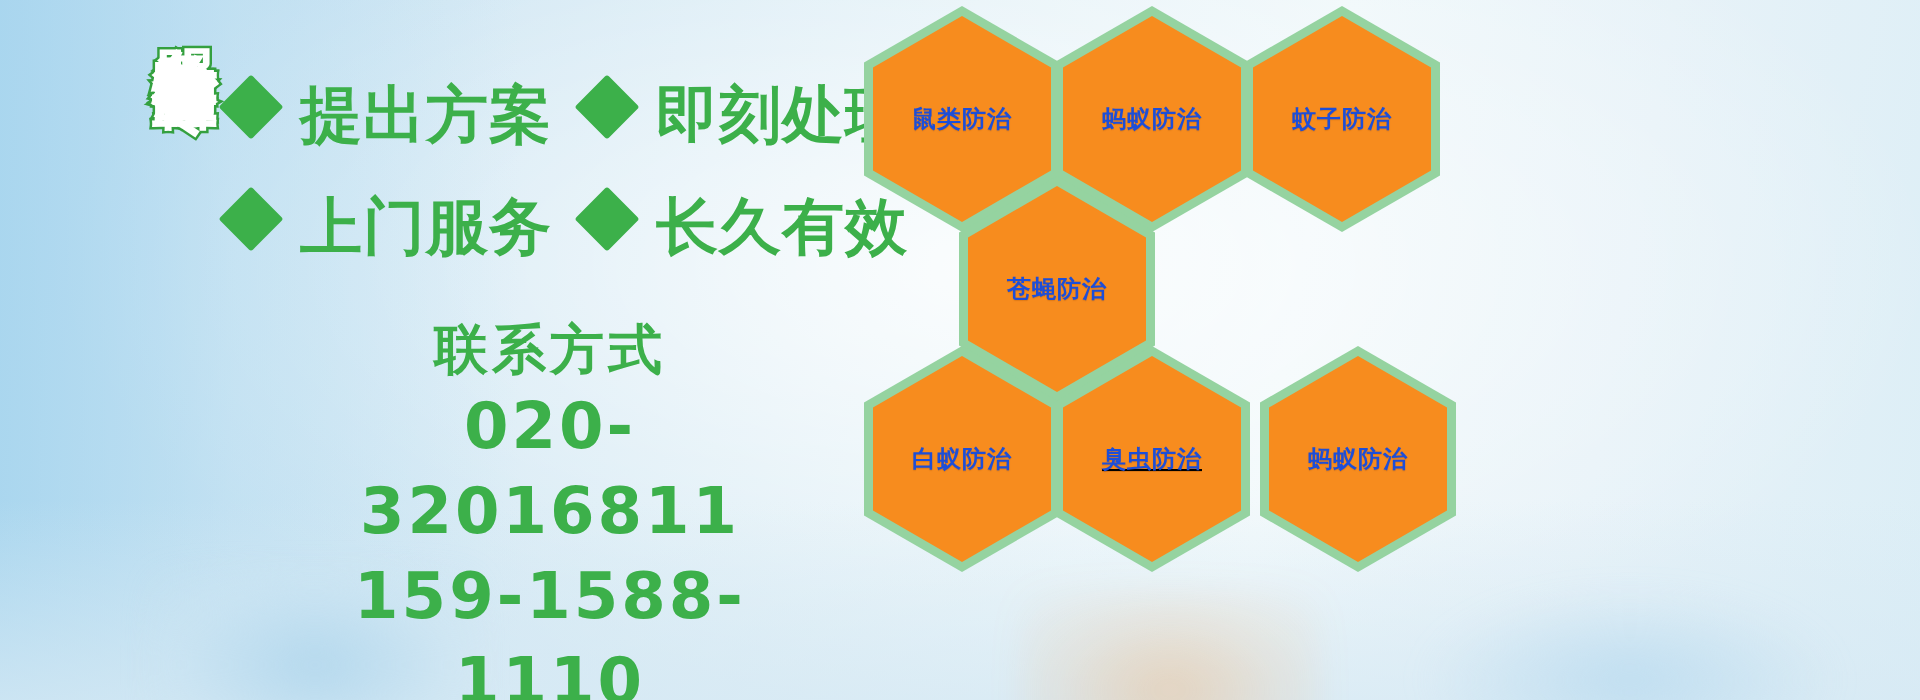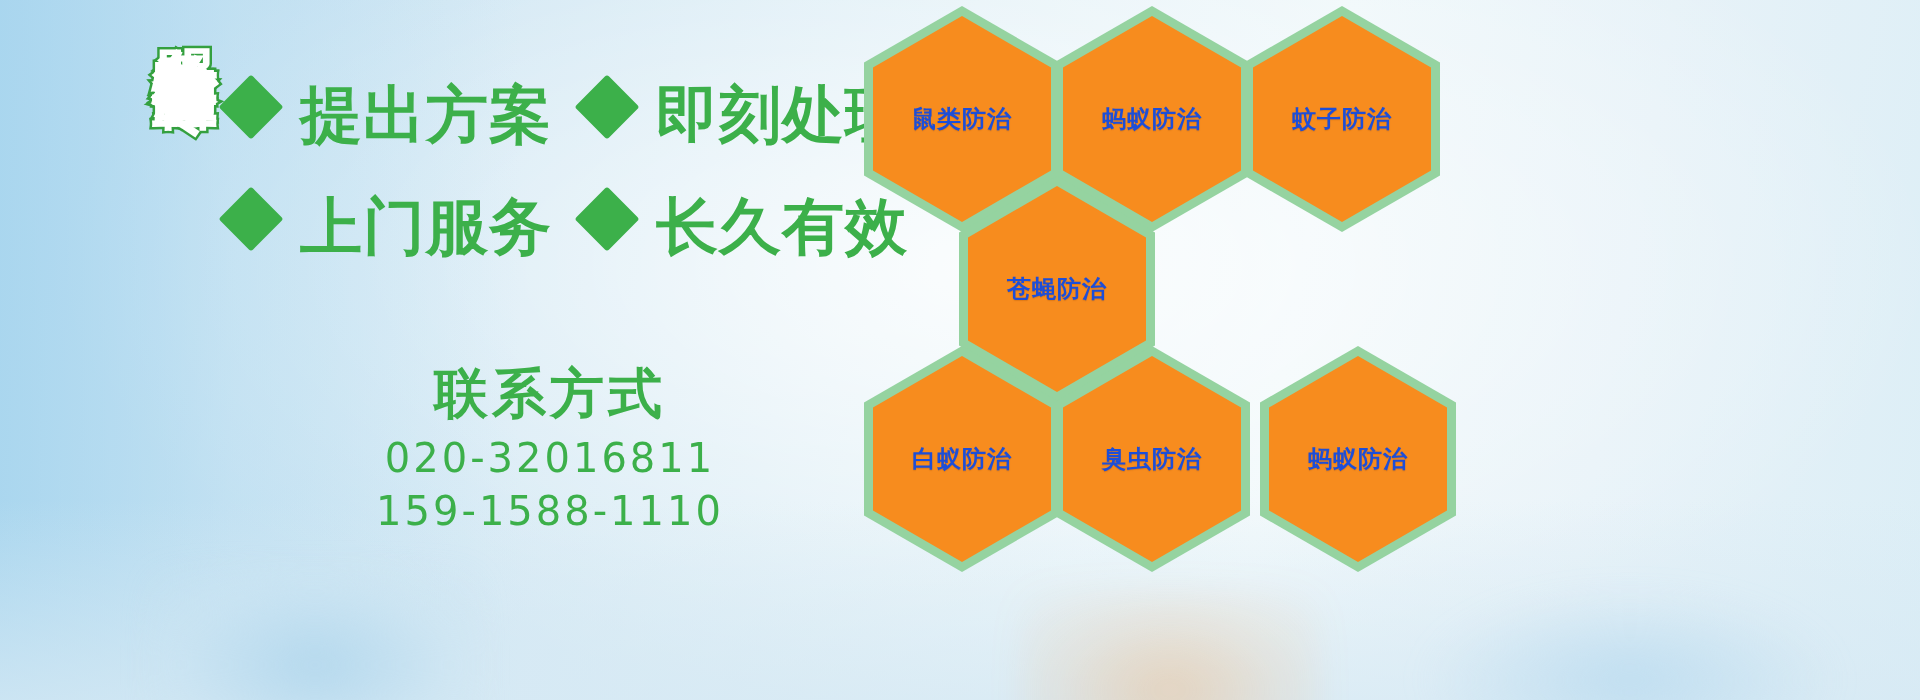--- a/index.html
+++ b/index.html
@@ -86,31 +86,30 @@
   .gap-lg { width:32px; flex:0 0 auto; }
 
   
   #contact-block {
     position:absolute; left:300px; top:316px;
     width:500px;
     text-align:center;
     color:#3cb04a;
   }
   #contact-label {
-    font-family:Liberation Mono, monospace;
+    font-family:Liberation Sans, sans-serif;
     font-size:54px;
     font-weight:bold;
     letter-spacing:4px;
     line-height:1.25;
-    margin-top:48px;
   }
   .phone {
     font-family:"DejaVu Sans","Liberation Sans",sans-serif;
-    font-size:40px;
-    font-weight:normal;
+    font-size:64px;
+    font-weight:bold;
     letter-spacing:3px;
     line-height:1.33;
   }
 
   
   #hex-grid {
     position:absolute; left:856px; top:-2px;
     width:600px; height:560px;
   }
   .hex {
@@ -197,21 +196,21 @@
 
   <div class="hex" style="left:103px; top:178px;">
     <div class="hex-inner"></div>
     <span class="hex-label">苍蝇防治</span>
   </div>
 
   <div class="hex" style="left:8px;  top:348px;">
     <div class="hex-inner"></div>
     <span class="hex-label">白蚁防治</span>
   </div>
-  <div class="hex" style="left:198px; top:348px;">
+  <div class="hex" style="left:198px; top:348px;text-decoration:underline;">
     <div class="hex-inner"></div>
     <span class="hex-label">臭虫防治</span>
   </div>
   <div class="hex" style="left:404px; top:348px;">
     <div class="hex-inner"></div>
     <span class="hex-label">蚂蚁防治</span>
   </div>
 
 </div>
 

